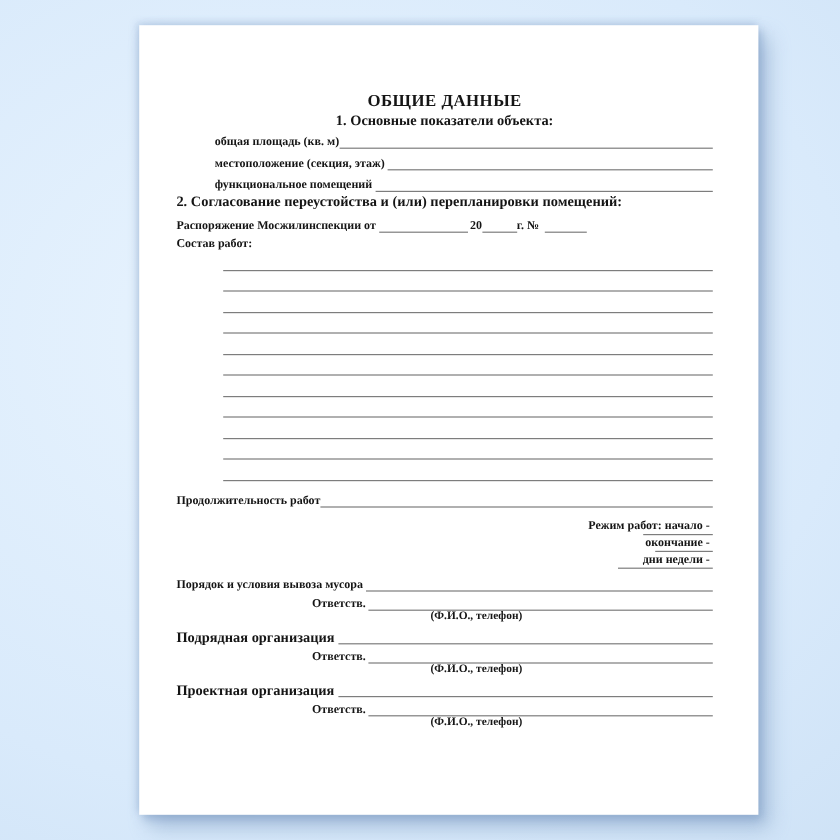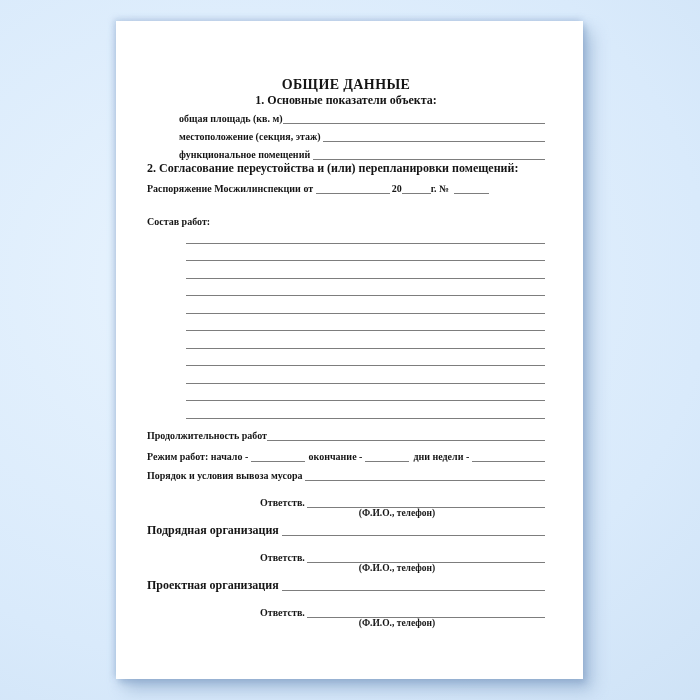--- a/index.html
+++ b/index.html
@@ -2,48 +2,48 @@
 <html><head>
 <meta charset="utf-8">
 <style>
   * { margin:0; padding:0; box-sizing:border-box; }
   html,body { width:700px; height:700px; overflow:hidden; }
   body {
     background: radial-gradient(120% 100% at 35% 40%, #e9f4fe 0%, #d9eafb 55%, #c7ddf3 100%);
     font-family: "Liberation Serif", "DejaVu Serif", serif;
   }
   .paper {
-    position:absolute; left:116px; top:21px; width:467px; height:658px;
+    position:absolute; left:116px; top:21px; width:516px; height:658px;
     background:#ffffff; color:#151515; font-weight:700;
     padding:55px 38px 0 31px;
     box-shadow: -2px -2px 6px rgba(125,155,195,.35),
                  3px 4px 7px rgba(125,155,195,.50),
                  9px 11px 16px rgba(120,150,190,.45);
   }
   .title { font-size:14px; line-height:17px; text-align:center; letter-spacing:.4px; }
   .h2   { font-size:12px; line-height:14px; }
   .h2.first { margin-top:0;text-align:center; }
   .sm   { font-size:10px; line-height:12px; }
   .row  { display:flex; align-items:flex-end; }
   .lbl  { white-space:pre; }
   .line { border-bottom:1px solid #7d7d7d; margin-bottom:1px; }
   .flex { flex:1 1 auto; }
   .ml2 { margin-left:2px; } .ml3 { margin-left:2px; } .ml4 { margin-left:4px; }
   .w74 { width:74px; } .w29 { width:29px; } .w35 { width:35px; }
   .w58 { width:58px; } .w48 { width:48px; } .w79 { width:79px; }
   .sub  { margin-left:32px; margin-top:6px; }
   .order-row { margin-top:8px; }
-  .works-lbl { margin-top:21px; }
+  .works-lbl { margin-top:3px; }
   .blanks { margin-left:39px; margin-top:-2px; }
   .blank-line { height:17.5px; border-bottom:1px solid #7d7d7d; }
   .dur-row  { margin-top:11px;justify-content:flex-end; }
-  .mode-row { margin-top:9px; }
+  .mode-row { margin-top:9px;flex-direction:column; }
   .garb-row { margin-top:7px;text-align:center; }
   .role-row { font-size:12px; line-height:14px; margin-top:4px; }
-  .resp-row { margin-left:113px; margin-top:15px; }
+  .resp-row { margin-left:113px; margin-top:4px; }
   .hint { font-size:9.5px; line-height:11px; margin-left:150px; width:200px;
           text-align:center; margin-top:-1px; }
 </style>
 </head>
 <body>
 
 <div class="paper">
 
   <div class="title">ОБЩИЕ ДАННЫЕ</div>
 

